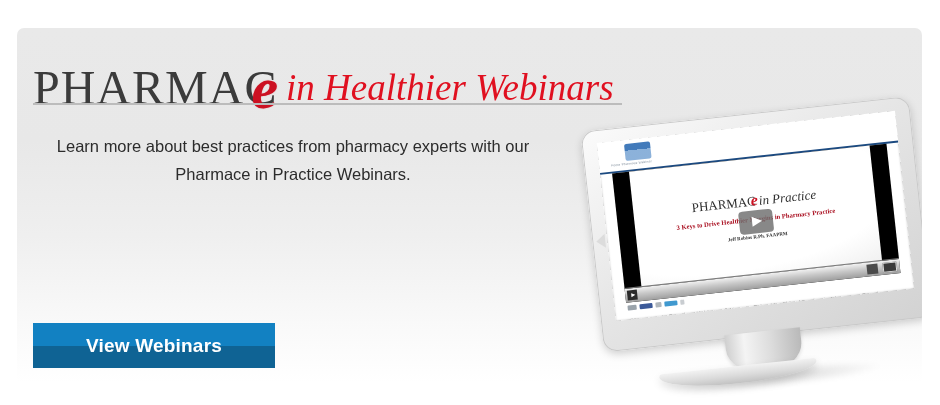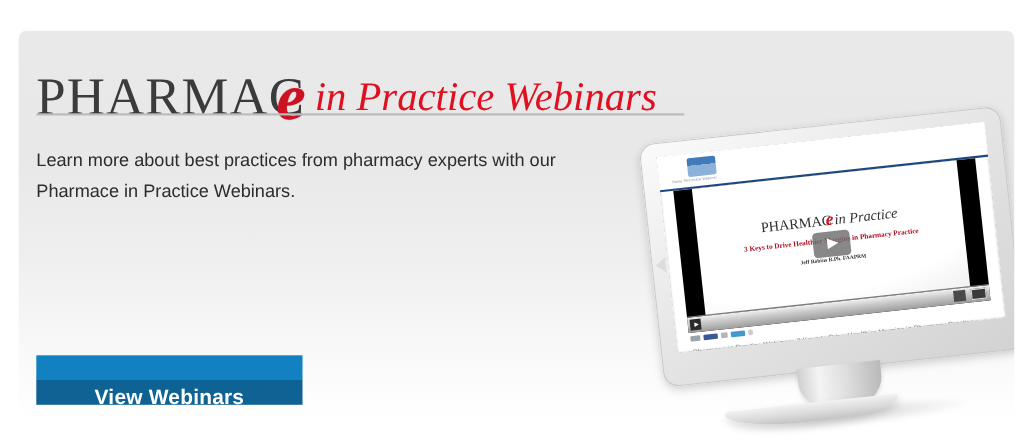--- a/index.html
+++ b/index.html
@@ -84,31 +84,32 @@
     position: absolute;
     left: 16px;
     top: 104px;
     width: 520px;
   }
   #copy p {
     margin: 0 0 20px 0;
     font-size: 16.5px;
     line-height: 28px;
     color: #2c2c2c;
+    text-align: center;
   }
 
   
   #view-webinars-button {
     position: absolute;
     left: 16px;
     top: 295px;
     width: 242px;
     height: 45px;
     border: none;
-    padding: 16px;
+    padding: 0;
     cursor: pointer;
     background: linear-gradient(180deg,
         #1281c2 0%, #1281c2 50%,
         #0f6394 50%, #0f6394 100%);
     color: #ffffff;
     font-family: "Liberation Sans", sans-serif;
     font-size: 19px;
     font-weight: bold;
     letter-spacing: .2px;
     text-align: center;
@@ -354,21 +355,21 @@
     background: radial-gradient(ellipse at center, rgba(0,0,0,.16) 0%, rgba(0,0,0,0) 72%);
     filter: blur(2px);
   }
 </style>
 </head>
 <body>
 
 <div id="banner">
 
   <div id="logo-block">
-    <span class="logo-word">PHARMAC</span><span class="logo-e">e</span><span class="logo-tag">in Practice Webinars</span>
+    <span class="logo-word">PHARMAC</span><span class="logo-e">e</span><span class="logo-tag">in Healthier Webinars</span>
   </div>
   <div id="logo-rule"></div>
 
   <div id="copy">
     <p>Learn more about best practices from pharmacy experts with our Pharmace in Practice Webinars.</p>
   </div>
 
   <button id="view-webinars-button">View Webinars</button>
 
   <div id="monitor">

